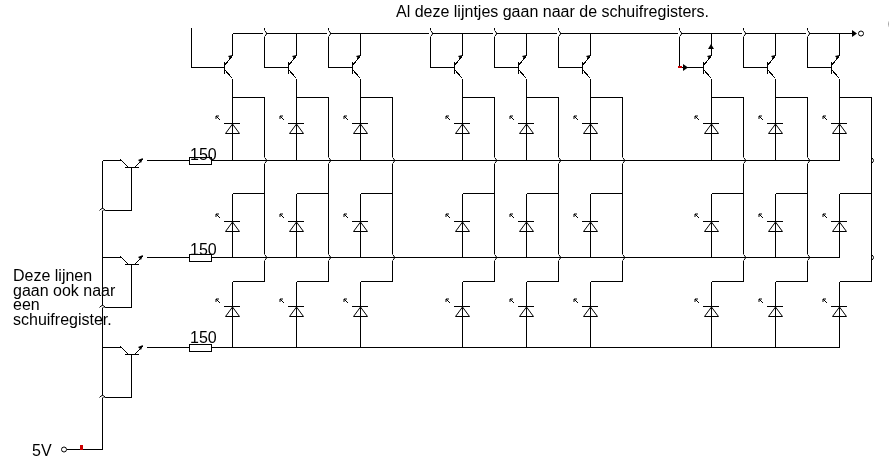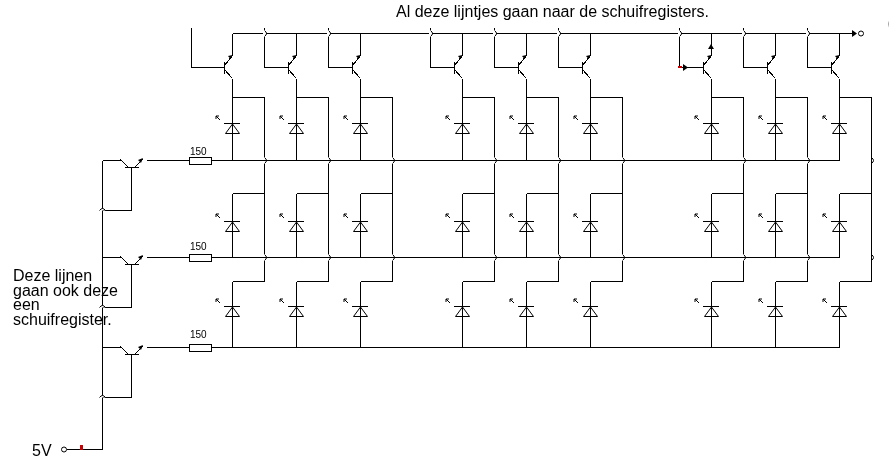--- a/index.html
+++ b/index.html
@@ -3,21 +3,21 @@
 <meta charset="utf-8">
 <style>
   html, body { margin: 0; padding: 0; background: #ffffff; }
   body { width: 889px; height: 456px; position: relative; overflow: hidden; font-family: "Liberation Sans", sans-serif; }
   #canvas { position: absolute; left: 0; top: 0; }
   .lbl { position: absolute; font-size: 16px; color: #000; white-space: nowrap; font-family: "Liberation Sans", sans-serif; }
   #note-top { left: 396px; top: 3px; }
   #note-left { left: 13px; top: 269px; line-height: 14.5px; white-space: normal; width: 110px; }
   #label-0v { left: 856px; top: 16px; margin-left: 32px; }
   #label-5v { left: 32px; top: 442px; }
-  .rlabel { position: absolute; font-size: 10px; }
+  .rlabel { position: absolute; font-size: 16px; }
 </style>
 </head>
 <body>
 
 <svg id="canvas" width="889" height="456" xmlns="http://www.w3.org/2000/svg">
     <g>
       <line x1="232.5" y1="33.5" x2="852.5" y2="33.5" stroke="#000000" stroke-width="1" shape-rendering="crispEdges"></line>
       <polygon points="852,30 857,33.5 852,37" fill="#000000"></polygon>
       <circle cx="861" cy="33.5" r="2.5" fill="#fff" stroke="#000000"></circle>
     </g>
@@ -459,21 +459,21 @@
       <line x1="66.5" y1="449.5" x2="102.5" y2="449.5" stroke="#000000" stroke-width="1" shape-rendering="crispEdges"></line>
       <circle cx="64" cy="449.5" r="2.5" fill="#fff" stroke="#000000"></circle>
       <rect x="80" y="445" width="3" height="5" fill="#cc0000"></rect>
     </g>
     <line x1="871.5" y1="97.5" x2="871.5" y2="281.5" stroke="#000000" stroke-width="1" shape-rendering="crispEdges"></line>
   </svg>
 
 <div class="lbl" id="note-top">Al deze lijntjes gaan naar de schuifregisters.</div>
 <div class="lbl" id="note-left">
   <div>Deze lijnen</div>
-  <div>gaan ook deze</div>
+  <div>gaan ook naar</div>
   <div>een</div>
   <div>schuifregister.</div>
 </div>
 <div class="lbl" id="label-0v">0V</div>
 <div class="lbl" id="label-5v">5V</div>
 <div class="lbl rlabel" style="left:190px;top:146px;">150</div>
 <div class="lbl rlabel" style="left:190px;top:241px;">150</div>
 <div class="lbl rlabel" style="left:190px;top:329px;">150</div>
 
 </body></html>

